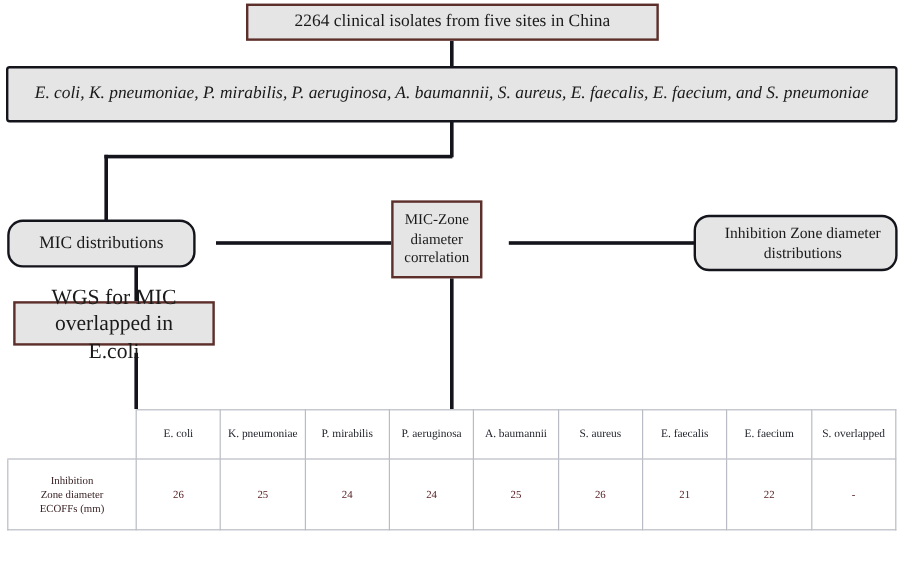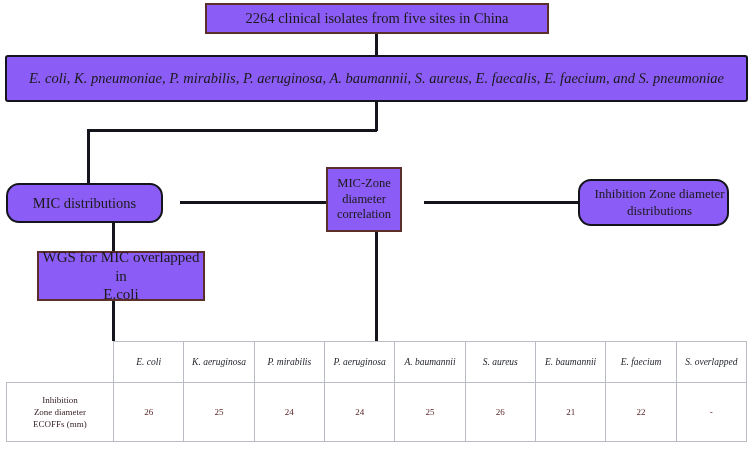--- a/index.html
+++ b/index.html
@@ -16,21 +16,21 @@
     width: 753px;
     height: 475px;
     background: #ffffff;
     overflow: hidden;
   }
 
   
   .box {
     position: absolute;
     box-sizing: border-box;
-    background: #8b5cf6;
+    background: #e5e5e5;
     display: flex;
     align-items: center;
     justify-content: center;
     text-align: center;
     line-height: 1.25;
     z-index: 3;
   }
   .box-maroon {
     border: 2px solid #5d2f2a;
   }
@@ -56,28 +56,28 @@
     width: 157px; height: 40px;
     font-size: 14.5px;
   }
   #box-corr {
     left: 326px; top: 167px;
     width: 76px; height: 65px;
     font-size: 12.5px;
   }
   #box-zone-dist {
     left: 578px; top: 179px;
-    width: 151px; height: 47px;
+    width: 170px; height: 47px;
     font-size: 13px;
     padding-left: 12px;
   }
   #box-wgs {
-    left: 37px; top: 251px;
-    width: 168px; height: 50px;
-    font-size: 15px;
+    left: 11px; top: 251px;
+    width: 168px; height: 37px;
+    font-size: 18px;
   }
   #box-wgs .sp { }
 
   
   .line {
     position: absolute;
     background: #14151c;
     z-index: 1;
   }
   .line-v { width: 3px; }
@@ -116,21 +116,20 @@
   #ecoff-table td, #ecoff-table th {
     border: 1px solid #b9bcc4;
     text-align: center;
     vertical-align: middle;
     padding: 3px 2px;
     font-weight: normal;
   }
   #ecoff-table thead th {
     height: 34px;
     font-size: 9.5px;
-    font-style: italic;
     color: #23262e;
   }
   #ecoff-table thead th.corner {
     border-top-color: #ffffff;
     border-left-color: #ffffff;
   }
   #ecoff-table tbody td {
     font-size: 9px;
     color: #5a2327;
   }
@@ -192,26 +191,26 @@
         <col>
         <col>
         <col>
         <col>
         <col>
     </colgroup>
     <thead>
       <tr>
         <th class="corner"></th>
         <th>E. coli</th>
-        <th>K. aeruginosa</th>
+        <th>K. pneumoniae</th>
         <th>P. mirabilis</th>
         <th>P. aeruginosa</th>
         <th>A. baumannii</th>
         <th>S. aureus</th>
-        <th>E. baumannii</th>
+        <th>E. faecalis</th>
         <th>E. faecium</th>
         <th>S. overlapped</th>
       </tr>
     </thead>
     <tbody>
       <tr class="r-zone">
         <td class="rowhead"><span>Inhibition</span><br><span>Zone diameter</span><br><span>ECOFFs (mm)</span></td>
         <td>26</td>
         <td>25</td>
         <td>24</td>

